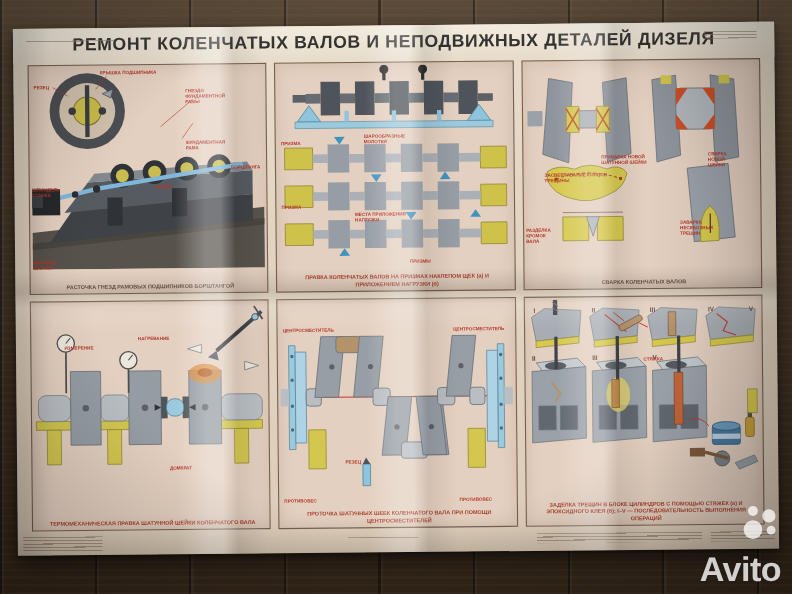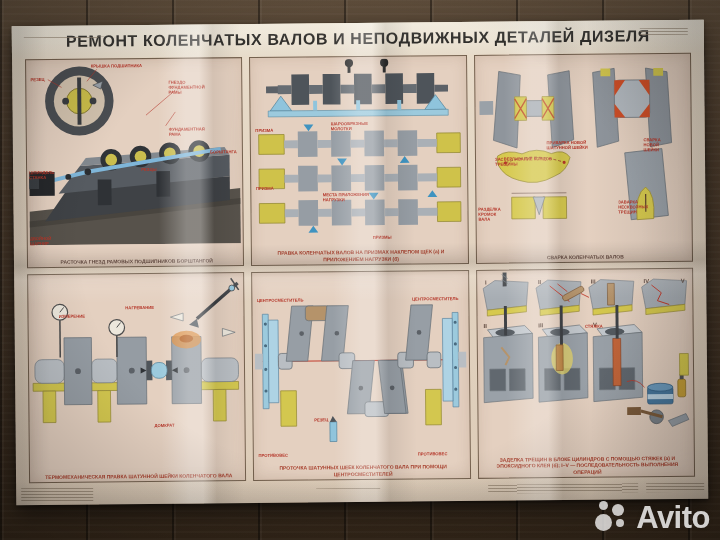--- a/index.html
+++ b/index.html
@@ -50,22 +50,22 @@
     box-shadow:inset 0 0 14px rgba(120,90,60,.18);}
   .panel svg{position:absolute;left:2px;top:2px;width:calc(100% - 4px);height:calc(100% - 24px);}
   .caption{position:absolute;bottom:2px;left:5%;right:4%;
     font-size:5px;line-height:1.3;font-weight:bold;text-align:center;}
   .cap-dark{color:#6b5147}
   .cap-red{color:#a8412f}
   .lbl{position:absolute;font-size:4.2px;line-height:1.2;font-weight:bold;
     color:#b5372a;text-transform:uppercase;max-width:58px;z-index:4;}
   svg text{font-family:"Liberation Sans",sans-serif;font-weight:bold;}
   
-  .watermark{position:absolute;right:10px;bottom:4px;z-index:9;display:flex;align-items:flex-start;gap:7px;
-    color:rgba(255,255,255,.80);}
+  .watermark{position:absolute;right:10px;bottom:4px;z-index:9;display:flex;align-items:flex-end;gap:7px;
+    color:rgba(255,255,255,.80);flex-direction:column;}
   .wm-dots{position:relative;width:34px;height:34px;}
   .wm-dots i{position:absolute;border-radius:50%;background:rgba(255,255,255,.75);display:block;}
   .wm-text{font-size:31px;font-weight:bold;letter-spacing:-.5px;
     text-shadow:0 0 4px rgba(0,0,0,.15);}
 </style>
 </head>
 <body>
 
 <div class="poster">
   <div class="title-band"></div>

